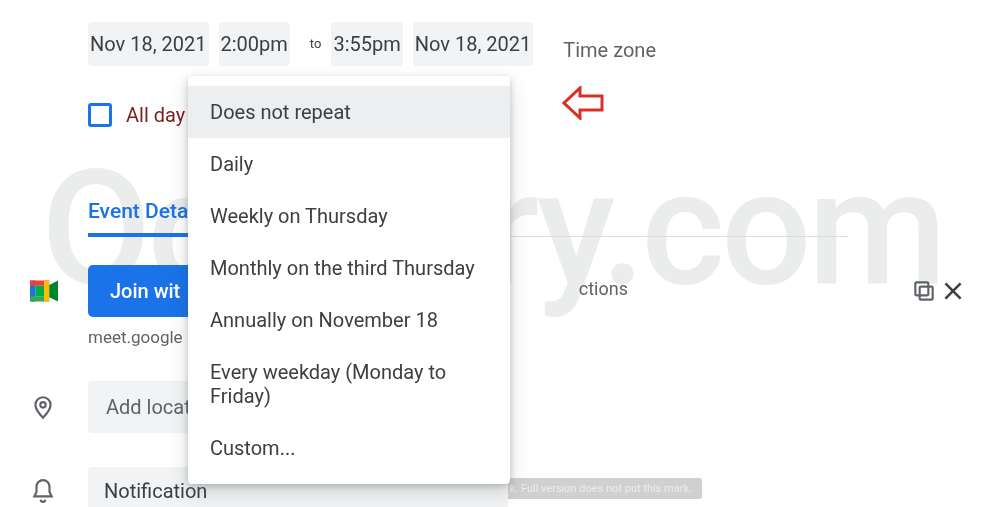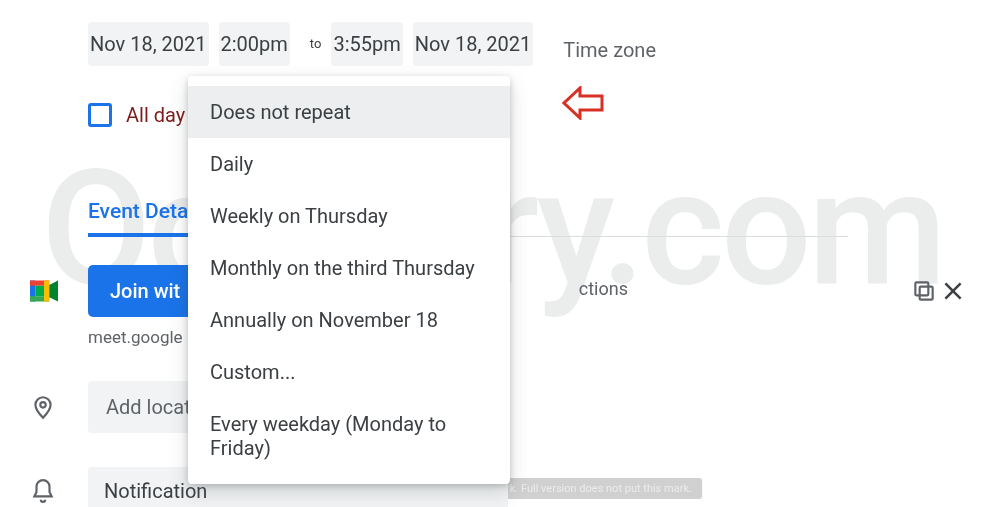--- a/index.html
+++ b/index.html
@@ -199,22 +199,22 @@
   </div>
 
 </div>
 
 <div class="dropdown">
   <div class="dd-item selected">Does not repeat</div>
   <div class="dd-item">Daily</div>
   <div class="dd-item">Weekly on Thursday</div>
   <div class="dd-item">Monthly on the third Thursday</div>
   <div class="dd-item">Annually on November 18</div>
+  <div class="dd-item">Every weekday (Monday to Friday)</div>
   <div class="dd-item">Custom...</div>
-  <div class="dd-item">Every weekday (Monday to Friday)</div>
 </div>
 
 <div class="red-arrow">
   <svg width="42" height="34" viewBox="0 0 42 34">
     <path d="M 40 10 L 40 24 L 18 24 L 18 32 L 2 17 L 18 2 L 18 10 Z" fill="none" stroke="#d93025" stroke-width="3" stroke-linejoin="miter"></path>
   </svg>
 </div>
 
 <div class="footer-bar">Created with trial version of Visual Watermark. Full version does not put this mark.</div>
 

